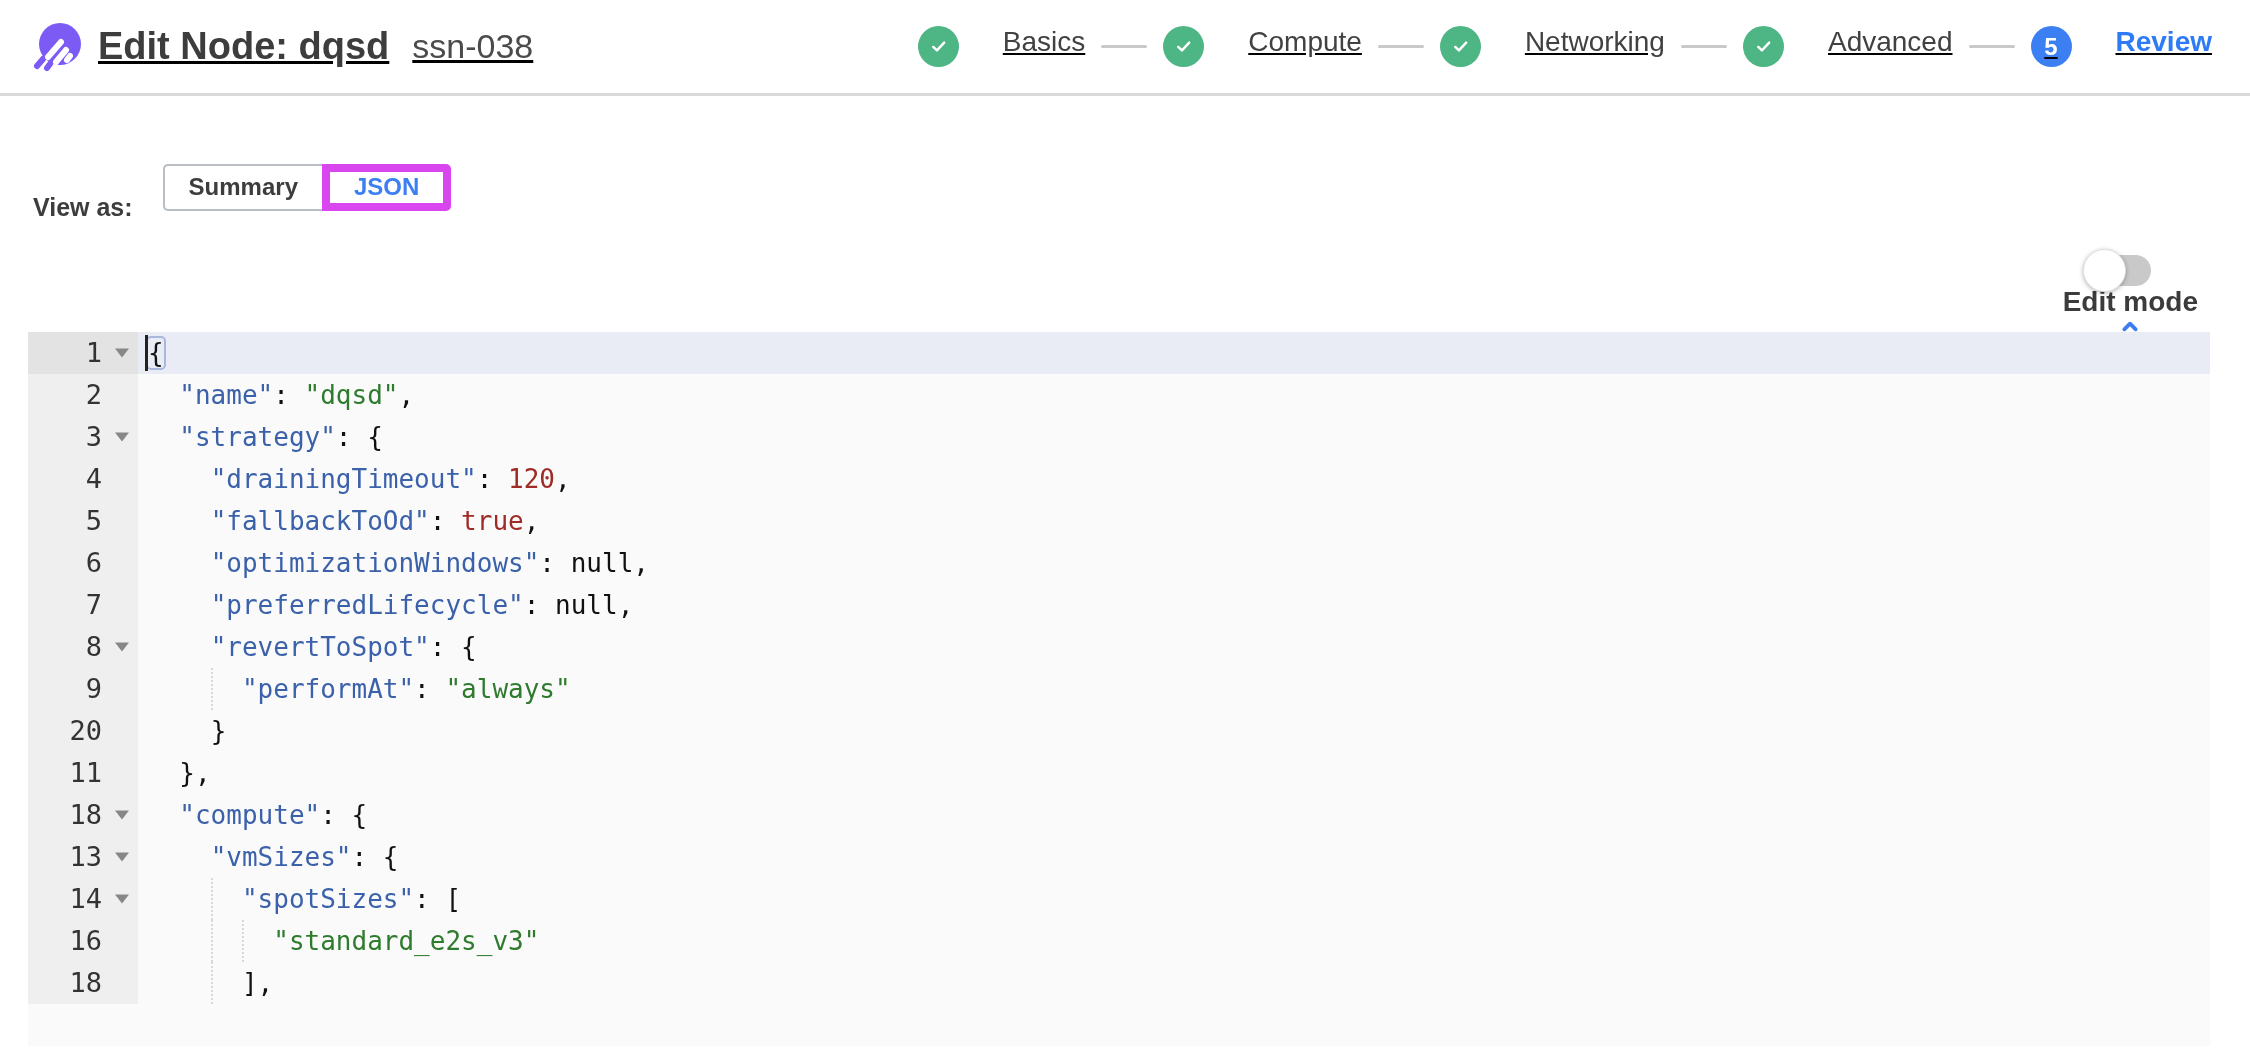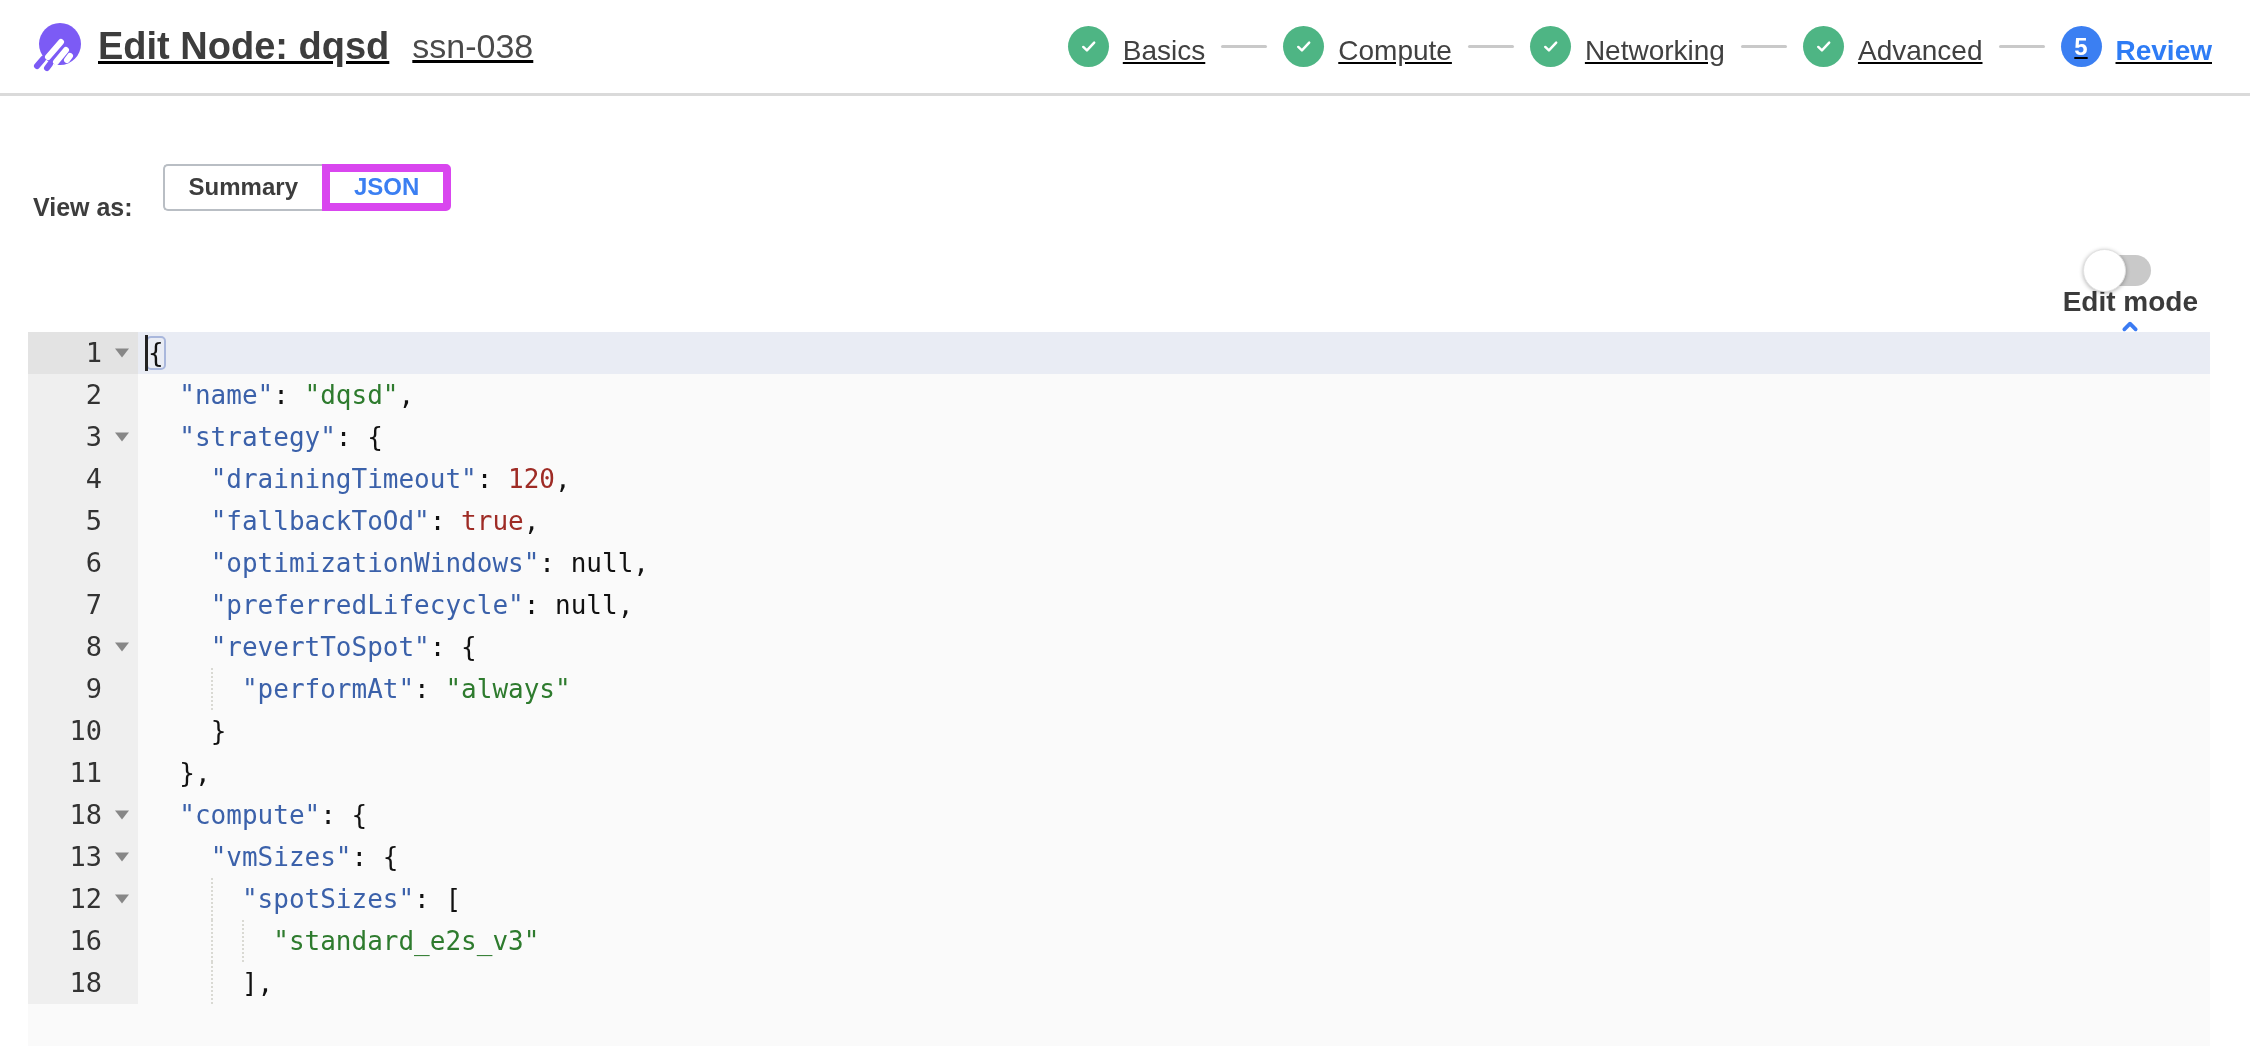--- a/index.html
+++ b/index.html
@@ -9,21 +9,21 @@
   
   .header { position:absolute; left:0; top:0; width:2250px; height:96px;
             display:flex; align-items:center; padding:0 38px 0 30px;
             border-bottom:3px solid #dadada; background:#fff;text-decoration:underline; }
   .logo { width:52px; height:52px; margin-right:16px; flex:0 0 auto; }
   .title { font-size:38px; font-weight:700; color:#3d3d3d; white-space:nowrap; }
   .subtitle { margin-left:23px; font-size:34px; color:#4b4b4b; white-space:nowrap;
               width:170px; overflow:hidden; flex:0 0 auto; }
 
   .stepper { margin-left:auto; display:flex; align-items:center; }
-  .step { display:flex; align-items:flex-end; cursor:pointer; }
+  .step { display:flex; align-items:flex-start; cursor:pointer;gap:30px; }
   .step-circle { width:41px; height:41px; border-radius:50%; background:#4eb584;
                  display:flex; align-items:center; justify-content:center; flex:0 0 auto; }
   .step.active .step-circle { background:#3b7ff2; color:#fff; font-size:24px; font-weight:700; }
   .step-label { margin-left:14px; font-size:28px; color:#414141; white-space:nowrap; }
   .step.active .step-label { color:#2e7cf5; font-weight:700; }
   .connector { width:46px; height:3px; background:#c9c9c9; margin:0 16px; border-radius:2px; }
 
   
   .viewas { position:absolute; left:33px; top:152px; display:flex; align-items:center; }
   .viewas-label { font-size:25px; font-weight:700; color:#3d3d3d; margin-right:30px;margin-top:41px; }
@@ -199,37 +199,37 @@
     </div>
     <div class="cm-line">
       <div class="gutter"><span>8</span><span class="fold"></span></div>
       <div class="code"><span>    <span class="tk-k">"revertToSpot"</span><span class="tk-p">: {</span></span></div>
     </div>
     <div class="cm-line">
       <div class="gutter"><span>9</span></div>
       <div class="code"><i class="guide" style="left: calc(4ch + 10px);"></i><span>      <span class="tk-k">"performAt"</span><span class="tk-p">: </span><span class="tk-s">"always"</span></span></div>
     </div>
     <div class="cm-line">
-      <div class="gutter"><span>10</span></div>
+      <div class="gutter"><span>20</span></div>
       <div class="code"><span>    <span class="tk-p">}</span></span></div>
     </div>
     <div class="cm-line">
       <div class="gutter"><span>11</span></div>
       <div class="code"><span>  <span class="tk-p">},</span></span></div>
     </div>
     <div class="cm-line">
       <div class="gutter"><span>18</span><span class="fold"></span></div>
       <div class="code"><span>  <span class="tk-k">"compute"</span><span class="tk-p">: {</span></span></div>
     </div>
     <div class="cm-line">
       <div class="gutter"><span>13</span><span class="fold"></span></div>
       <div class="code"><span>    <span class="tk-k">"vmSizes"</span><span class="tk-p">: {</span></span></div>
     </div>
     <div class="cm-line">
-      <div class="gutter"><span>12</span><span class="fold"></span></div>
+      <div class="gutter"><span>14</span><span class="fold"></span></div>
       <div class="code"><i class="guide" style="left: calc(4ch + 10px);"></i><span>      <span class="tk-k">"spotSizes"</span><span class="tk-p">: [</span></span></div>
     </div>
     <div class="cm-line">
       <div class="gutter"><span>16</span></div>
       <div class="code"><i class="guide" style="left: calc(4ch + 10px);"></i><i class="guide" style="left: calc(6ch + 10px);"></i><span>        <span class="tk-s">"standard_e2s_v3"</span></span></div>
     </div>
     <div class="cm-line">
       <div class="gutter"><span>18</span></div>
       <div class="code"><i class="guide" style="left: calc(4ch + 10px);"></i><span>      <span class="tk-p">],</span></span></div>
     </div>

